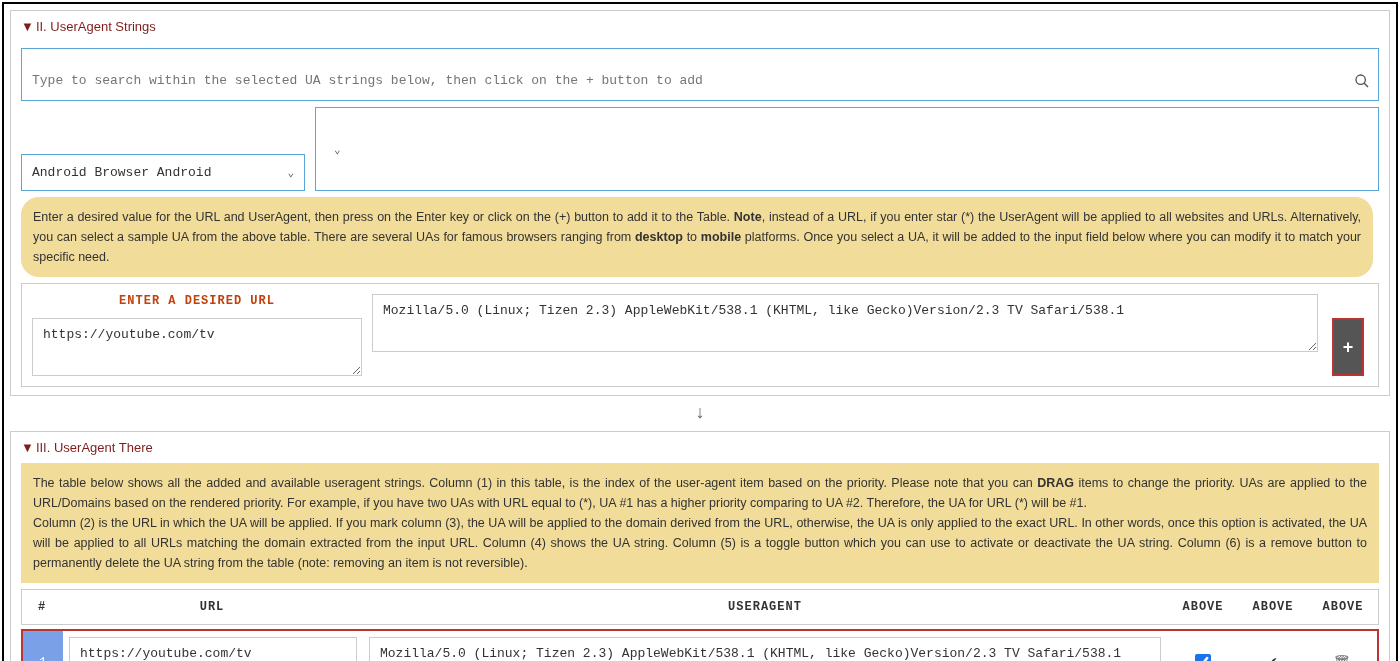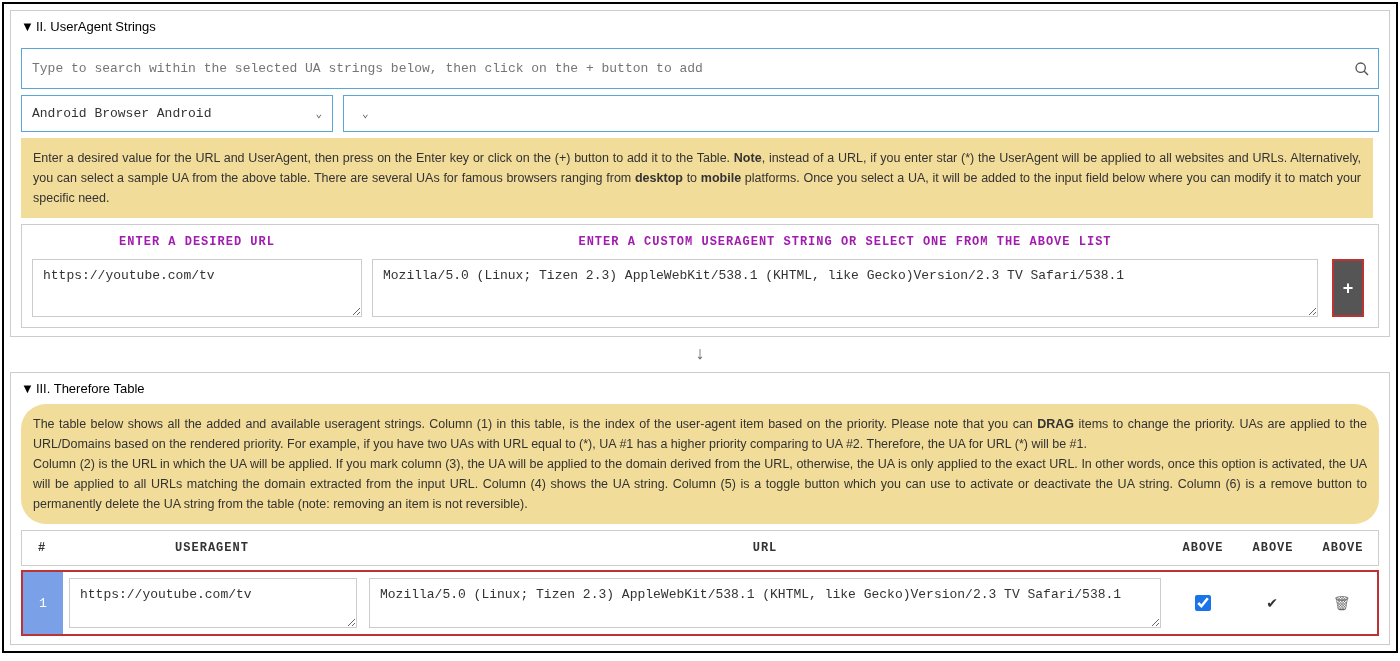--- a/index.html
+++ b/index.html
@@ -19,29 +19,29 @@
     background:#fff;
   }
   .panel {
     border: 1px solid #ccc;
     margin: 6px;
     background:#fff;
   }
   .section-header {
     padding: 8px 10px;
     font-size: 13px;
-    color:#000000;
+    color:#7f1d1d;
   }
   .section-header .tri { margin-right:2px; }
   .search-row {
     margin: 6px 10px 6px 10px;
     border: 1px solid #5aa7d6;
     display:flex;
     align-items:center;
-    padding: 0 8px 0 0;
+    padding: 12px 8px 0 0;
   }
   .search-row input {
     flex:1;
     border:none;
     outline:none;
     padding:12px 10px;
     font-family:"Courier New", Courier, monospace;
     font-size:13px;
     background:transparent;
   }
@@ -55,50 +55,51 @@
     border: 1px solid #5aa7d6;
     display:flex;
     align-items:center;
     padding:10px 10px;
     font-family:"Courier New", Courier, monospace;
     font-size:13px;
     color:#333;
     background:#fff;
   }
   .dropdown .label { flex:1; white-space:nowrap; overflow:hidden; text-overflow:ellipsis; }
-  .dropdown.left { width:312px; flex:none; }
+  .dropdown.left { width:284px; flex:none;margin-top:47px; }
   .dropdown.right { flex:1; }
   .chev { color:#555; font-size:11px; margin-left:8px; }
   .notice {
     background:#f1dc99;
     color:#333;
     padding:10px 12px;
     margin:0 16px 6px 10px;
     font-size:12.5px;
     line-height:1.6;
     text-align:justify;
+    border-radius:18px;
   }
   .notice b { font-weight:bold; }
   .entry-block {
     border:1px solid #ccc;
     margin:0 10px 8px 10px;
     padding:10px;
     display:grid;
     grid-template-columns: 330px 1fr 40px;
     gap:10px;
     align-items:stretch;
   }
   .col { display:flex; flex-direction:column; }
   .col-header {
     font-family:"Courier New", Courier, monospace;
     font-size:12px;
     font-weight:bold;
     letter-spacing:1px;
     text-align:center;
-    color:#a21caf;
+    color:#c2410c;
     margin-bottom:10px;
   }
   textarea.entry {
     border:1px solid #ccc;
     resize:both;
     min-height:58px;
     padding:8px 10px;
     font-family:"Courier New", Courier, monospace;
     font-size:13px;
     color:#333;
@@ -129,21 +130,20 @@
     margin:4px 0 8px 0;
   }
   .notice2 {
     background:#f1dc99;
     color:#333;
     padding:10px 12px;
     margin:0 10px 6px 10px;
     font-size:12.5px;
     line-height:1.6;
     text-align:justify;
-    border-radius:25px;
   }
   .thead-row {
     display:grid;
     grid-template-columns: 40px 300px 1fr 70px 70px 70px;
     border:1px solid #ccc;
     margin:0 10px 4px 10px;
   }
   .thead-row > div {
     padding:10px 6px;
     font-family:"Courier New", Courier, monospace;
@@ -224,47 +224,46 @@
     <div class="notice">
       <span>Enter a desired value for the URL and UserAgent, then press on the Enter key or click on the (+) button to add it to the Table. </span><b>Note</b><span>, instead of a URL, if you enter star (*) the UserAgent will be applied to all websites and URLs. Alternatively, you can select a sample UA from the above table. There are several UAs for famous browsers ranging from </span><b>desktop</b><span> to </span><b>mobile</b><span> platforms. Once you select a UA, it will be added to the input field below where you can modify it to match your specific need.</span>
     </div>
 
     <div class="entry-block">
       <div class="col">
         <div class="col-header">ENTER A DESIRED URL</div>
         <textarea class="entry" id="ta-url" style="">https://youtube.com/tv</textarea>
       </div>
       <div class="col">
-        <div class="col-header">ENTER A CUSTOM USERAGENT STRING OR SELECT ONE FROM THE ABOVE LIST</div>
         <textarea class="entry" id="ta-ua" style="">Mozilla/5.0 (Linux; Tizen 2.3) AppleWebKit/538.1 (KHTML, like Gecko)Version/2.3 TV Safari/538.1</textarea>
       </div>
       <div class="add-wrap">
         <div class="add-btn">
           <span>+</span>
         </div>
       </div>
     </div>
   </div>
 
   <div class="arrow-down">↓</div>
 
   <div class="panel">
     <div class="section-header">
-      <span class="tri">▼</span><span>III. Therefore Table</span>
+      <span class="tri">▼</span><span>III. UserAgent There</span>
     </div>
 
     <div class="notice2">
       <span>The table below shows all the added and available useragent strings. Column (1) in this table, is the index of the user-agent item based on the priority. Please note that you can </span><b>DRAG</b><span> items to change the priority. UAs are applied to the URL/Domains based on the rendered priority. For example, if you have two UAs with URL equal to (*), UA #1 has a higher priority comparing to UA #2. Therefore, the UA for URL (*) will be #1.</span><br>
       <span>Column (2) is the URL in which the UA will be applied. If you mark column (3), the UA will be applied to the domain derived from the URL, otherwise, the UA is only applied to the exact URL. In other words, once this option is activated, the UA will be applied to all URLs matching the domain extracted from the input URL. Column (4) shows the UA string. Column (5) is a toggle button which you can use to activate or deactivate the UA string. Column (6) is a remove button to permanently delete the UA string from the table (note: removing an item is not reversible).</span>
     </div>
 
     <div class="thead-row">
       <div>#</div>
+      <div>URL</div>
       <div>USERAGENT</div>
-      <div>URL</div>
       <div>ABOVE</div>
       <div>ABOVE</div>
       <div>ABOVE</div>
     </div>
 
     <div class="trow">
       <div class="idx">1</div>
       <div class="cell-url">
           <textarea id="row-url" style="">https://youtube.com/tv</textarea>
         </div>

